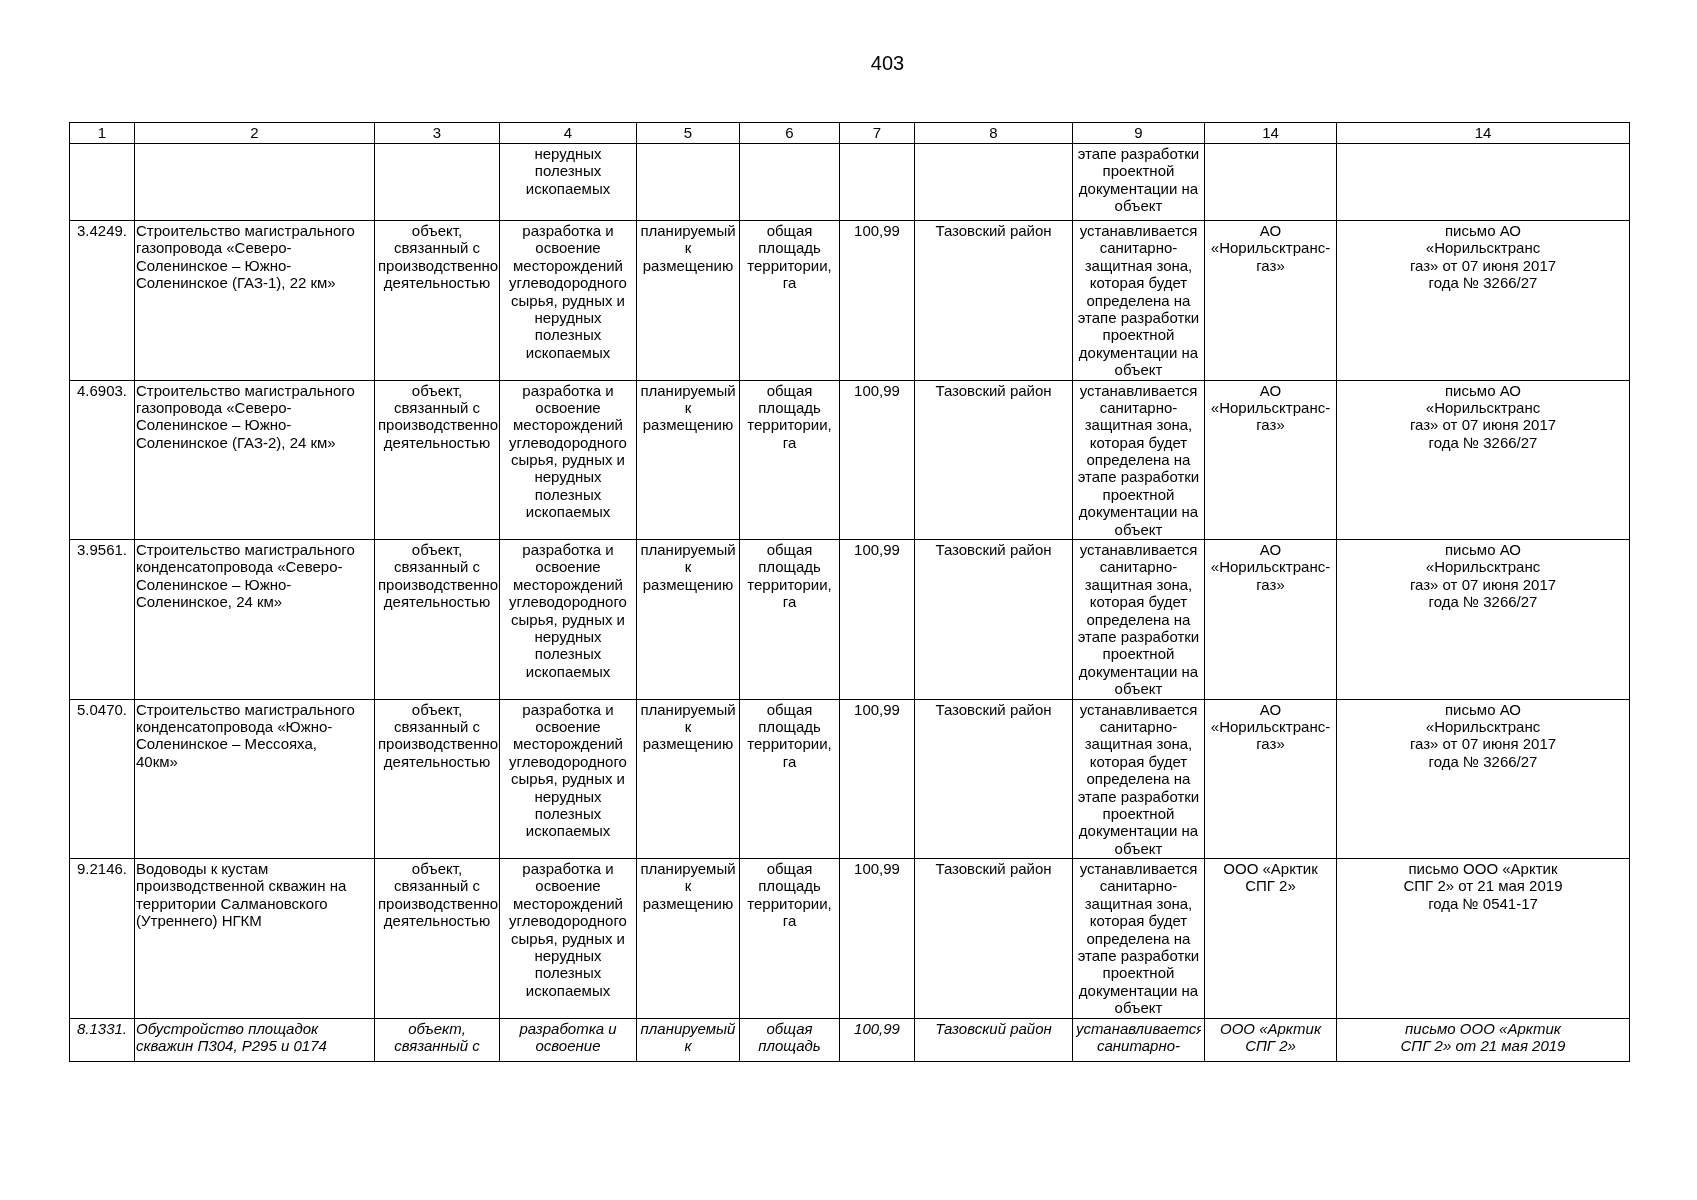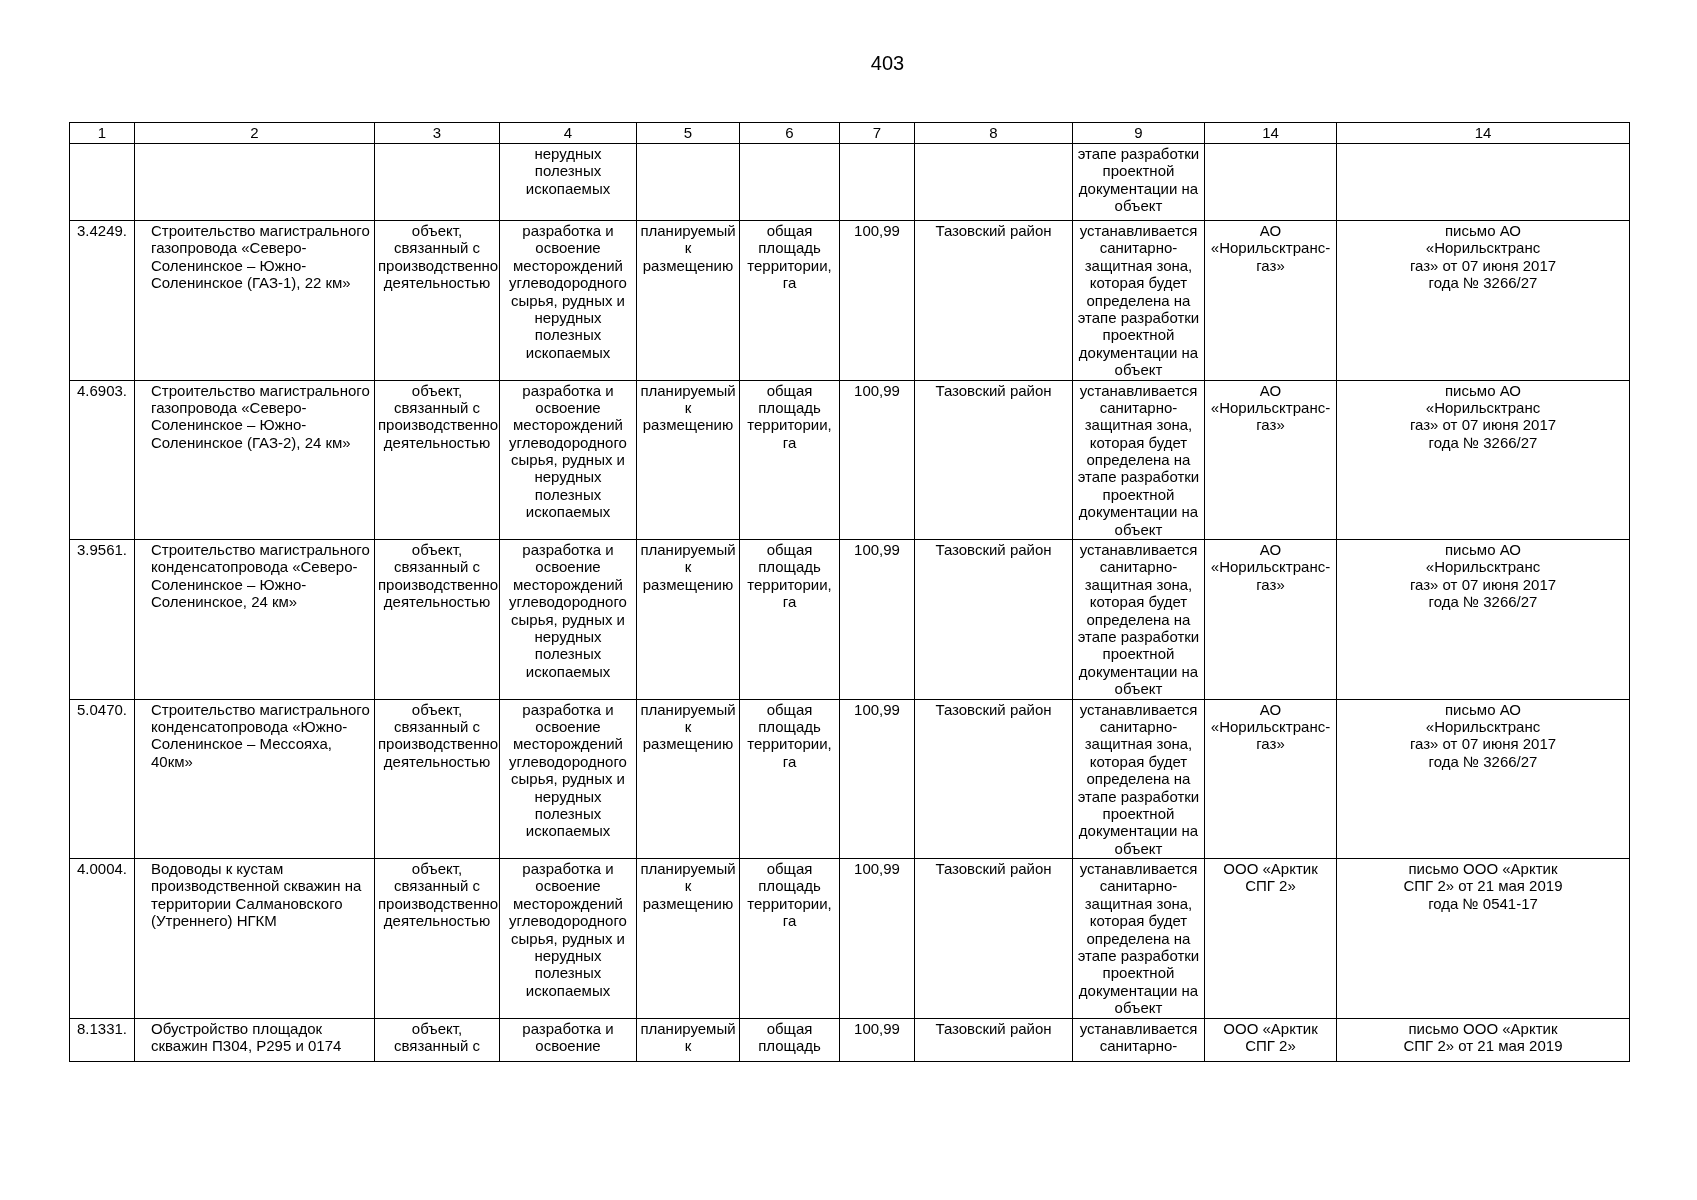--- a/index.html
+++ b/index.html
@@ -47,29 +47,30 @@
   table.report th {
     height: 20px;
     padding: 0 2px;
     vertical-align: middle;
   }
   table.report td .cell-text {
     white-space: pre-line;
   }
   table.report td.col2 {
     text-align: left;
-    padding-left: 16px;
+    padding-left: 1px;
     padding-right: 4px;
   }
   tr.clipped td {
     height: 40px;
   }
   tr.clipped td .cell-text {
     max-height: 40px;
     overflow: hidden;
+    font-style: italic;
   }
   tr.continuation td {
     height: 74px;
   }
 </style>
 </head>
 <body>
 
 <div class="page">
   <div class="page-number">403</div>
@@ -399,21 +400,21 @@
           </td>
           <td class="col11">
             <div class="cell-text">письмо АО
 «Норильсктранс
 газ» от 07 июня 2017
 года № 3266/27</div>
           </td>
         </tr>
         <tr>
           <td class="col1">
-            <div class="cell-text">4.0004.</div>
+            <div class="cell-text">9.2146.</div>
           </td>
           <td class="col2">
             <div class="cell-text">Водоводы к кустам
 производственной скважин на
 территории Салмановского
 (Утреннего) НГКМ</div>
           </td>
           <td class="col3">
             <div class="cell-text">объект,
 связанный с

